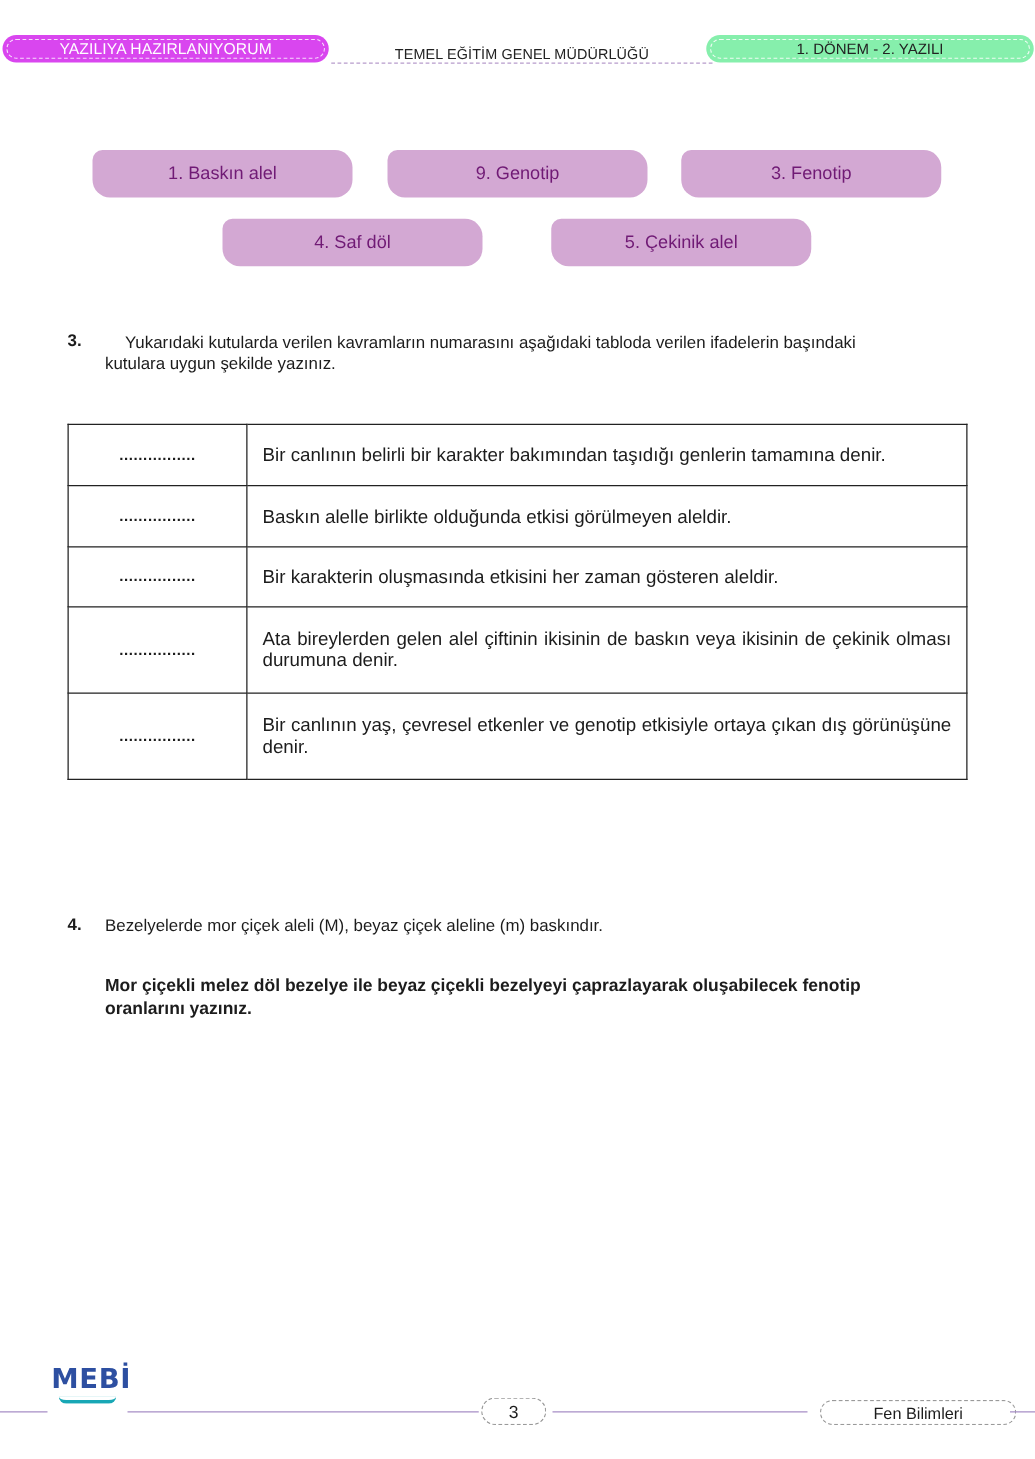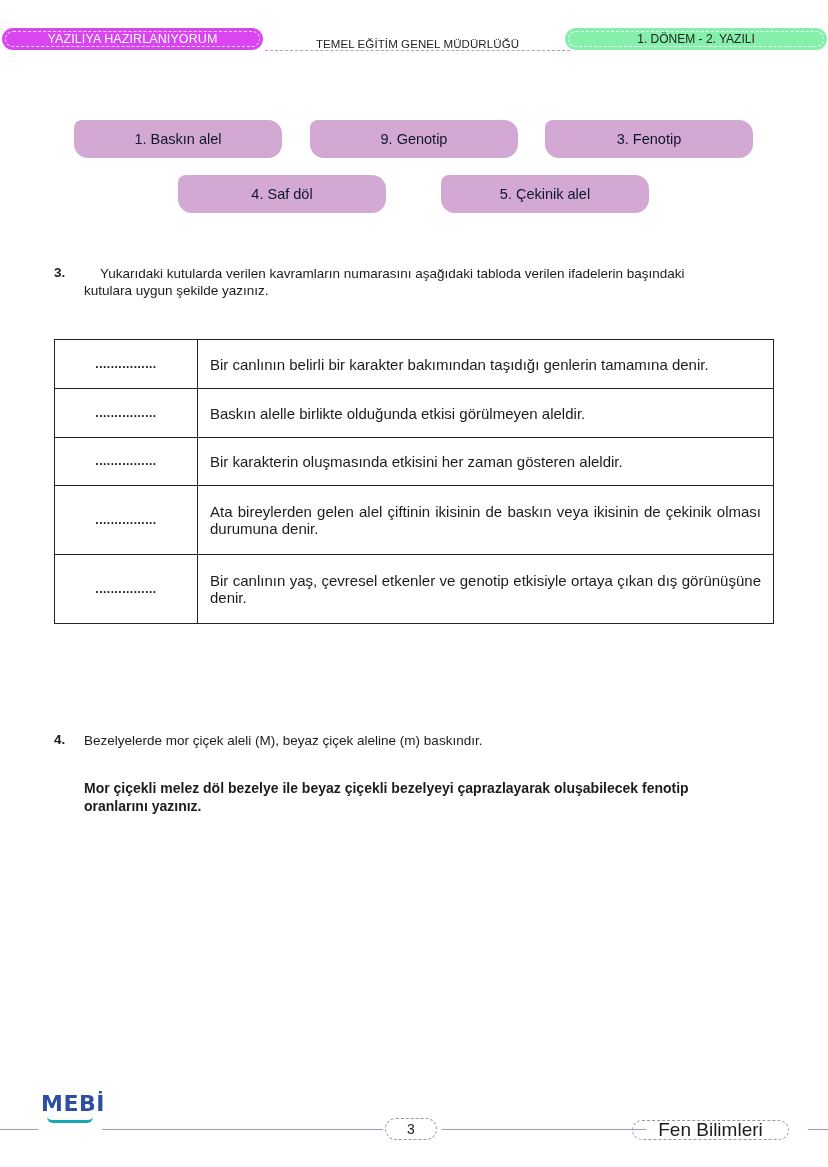--- a/index.html
+++ b/index.html
@@ -32,21 +32,21 @@
     content: ""; position: absolute; left: 3px; top: 3px; right: 3px; bottom: 3px;
     border: 1px dashed rgba(255,255,255,0.85); border-radius: 9px;
   }
   .hdr-right span { color: #222; font-size: 12px; }
 
   
   .concept {
     position: absolute; height: 38px; width: 208px;
     background: #d3a8d3; border-radius: 8px 14px 14px 14px;
     display: flex; align-items: center; justify-content: center;
-    font-size: 14.5px; color: #0f172a;
+    font-size: 14.5px; color: #701a75;
   }
 
   
   .qnum { position: absolute; font-weight: bold; font-size: 13.5px; }
   .qtext { position: absolute; font-size: 13.5px; line-height: 17px; }
 
   
   .match-table {
     position: absolute; left: 54px; top: 339px; width: 720px;
     border-collapse: collapse; border: 1.5px solid #222;
@@ -63,23 +63,23 @@
   .ftr-line { position: absolute; top: 1129px; height: 0; border-top: 1.5px solid #a78ec6; }
   .logo { position: absolute; left: 41px; top: 1091px; width: 58px; height: 34px; }
   .logo-text { position: absolute; left: 0; top: 0; font-weight: bold; font-size: 22px; color: #2d4fa1; letter-spacing: 0.5px; font-family: "DejaVu Sans", sans-serif; }
   .logo-smile { position: absolute; left: 6px; top: 26px; width: 46px; height: 6px; border-bottom: 3px solid #18a7b5; border-radius: 0 0 30px 30px; }
   .page-pill {
     position: absolute; left: 385px; top: 1118px; width: 52px; height: 22px;
     border: 1px dashed #9a9a9a; border-radius: 11px;
     display: flex; align-items: center; justify-content: center; font-size: 14px;
   }
   .subject-pill {
-    position: absolute; left: 632px; top: 1120px; width: 157px; height: 20px;
+    position: absolute; left: 656px; top: 1120px; width: 157px; height: 20px;
     border: 1px dashed #9a9a9a; border-radius: 10px;
-    display: flex; align-items: center; justify-content: center; font-size: 19px;
+    display: flex; align-items: center; justify-content: center; font-size: 13px;
   }
 </style>
 </head>
 <body>
 
 <div class="hdr-left">
   <span>YAZILIYA HAZIRLANIYORUM</span>
 </div>
 <div class="hdr-center">
   <span>TEMEL EĞİTİM GENEL MÜDÜRLÜĞÜ</span>

